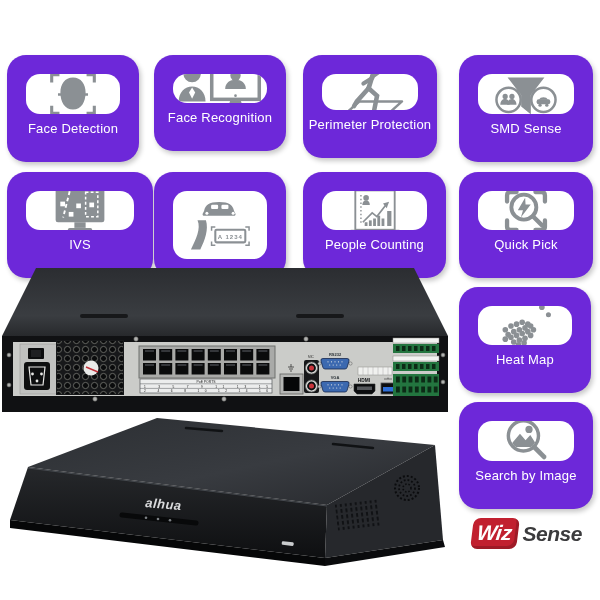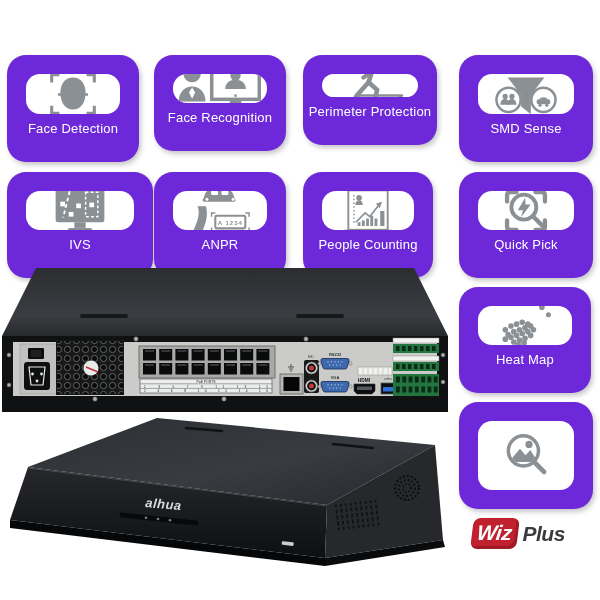--- a/index.html
+++ b/index.html
@@ -63,21 +63,21 @@
       <circle cx="57" cy="17" r="5" fill="#8b9094"></circle>
       <path fill="#8b9094" d="M47,30 c0,-6 4.5,-9 10,-9 s10,3 10,9 z"></path>
       <circle cx="57" cy="36.5" r="1.3" fill="#8b9094"></circle>
       <polygon points="52,41 62,41 65,50 49,50" fill="#8b9094"></polygon>
       <rect x="45" y="50" width="24" height="4" rx="1.5" fill="#8b9094"></rect>
     </svg>
   </div>
   <div class="card-label">Face Recognition</div>
 </div>
 
-<div class="card" style="left:303px;top:41px;width:134px;height:90px">
+<div class="card" style="left:303px;top:41px;width:134px;height:103px">
   <div class="card-body">
     <svg width="86" height="64" viewBox="0 0 76 68">
       <polygon points="6,62 27,44 72,44 52,62" fill="none" stroke="#8b9094" stroke-width="2.6" stroke-linejoin="round"></polygon>
       <circle cx="43" cy="9" r="4.8" fill="#8b9094"></circle>
       <g stroke="#8b9094" stroke-linecap="round" fill="none">
         <path d="M41,15.5 L36.5,30" stroke-width="5"></path>
         <path d="M40.5,17.5 L50,11" stroke-width="4.4"></path>
         <path d="M40.5,19 L31,25" stroke-width="4.4"></path>
         <path d="M36.5,30 L24,44 L21,49" stroke-width="4.8"></path>
         <path d="M36.5,30 L45.5,38 L42.5,53" stroke-width="4.8"></path>
@@ -136,24 +136,23 @@
       <rect x="34" y="37" width="32" height="13.5" rx="1.5" fill="#ffffff" stroke="#8b9094" stroke-width="2.2"></rect>
       <text x="50" y="46.8" font-size="6.5" font-weight="bold" fill="#8b9094" text-anchor="middle" letter-spacing="1">A 1234</text>
       <g stroke="#8b9094" stroke-width="1.6" fill="none">
         <path d="M30,38 v-4 h4"></path>
           <path d="M66,34 h4 v4"></path>
           <path d="M70,49.5 v4 h-4"></path>
           <path d="M34,53.5 h-4 v-4"></path>
       </g>
     </svg>
   </div>
-  <div class="card-label">ANPR</div>
-</div>
-
-<div class="card" style="left:303px;top:158px;width:130px;height:106px">
+</div>
+
+<div class="card" style="left:303px;top:158px;width:143px;height:106px">
   <div class="card-body">
     <svg width="88" height="60" viewBox="0 0 78 64">
       <rect x="13" y="5" width="52" height="5" fill="#8b9094"></rect>
       <rect x="13" y="52" width="52" height="5" fill="#8b9094"></rect>
       <rect x="18" y="10" width="42" height="42" fill="#ffffff" stroke="#8b9094" stroke-width="2"></rect>
       <line x1="24" y1="15" x2="24" y2="47" stroke="#8b9094" stroke-width="1.5" stroke-dasharray="1.5,2.5"></line>
       <circle cx="29.5" cy="18" r="3" fill="#8b9094"></circle>
       <path fill="#8b9094" d="M25.5,25.5 c0,-3 1.8,-4.6 4,-4.6 s4,1.6 4,4.6 z"></path>
       <rect x="28" y="44" width="3" height="4" fill="#8b9094"></rect>
       <rect x="32.5" y="42" width="3" height="6" fill="#8b9094"></rect>
@@ -226,20 +225,21 @@
           <clipPath id="sbiClip">
             <circle cx="33" cy="30" r="15.6"></circle>
           </clipPath>
         </defs>
       <circle cx="33" cy="30" r="17.5" fill="none" stroke="#8b9094" stroke-width="4"></circle>
       <circle cx="39.5" cy="22.5" r="4.2" fill="#8b9094"></circle>
       <path d="M16,43 L29,27.5 L35.5,35 L41,29 L50,43 Z" fill="#8b9094" clip-path="url(#sbiClip)"></path>
       <path d="M45.5,43 L57,54.5" stroke="#8b9094" stroke-width="5.5" stroke-linecap="round"></path>
     </svg>
   </div>
+  <div class="card-label">Search by Image</div>
 </div>
 
 <svg class="abs" style="left:0;top:264px" width="450" height="148" viewBox="0 0 450 148">
   <defs>
     <linearGradient id="rearTop" x1="0" y1="0" x2="0" y2="1">
       <stop offset="0" stop-color="#2b2d31"></stop>
         <stop offset="0.7" stop-color="#3a3d41"></stop>
         <stop offset="1" stop-color="#27292c"></stop>
     </linearGradient>
     <pattern id="hexp" width="9" height="9" patternUnits="userSpaceOnUse">
@@ -491,14 +491,14 @@
   <g fill="#7c8084">
     <circle cx="146" cy="107.8" r="1.3"></circle>
       <circle cx="158" cy="109" r="1.3"></circle>
       <circle cx="170" cy="110.3" r="1.3"></circle>
   </g>
   <rect x="282" y="131" width="12" height="3.6" rx="1.2" transform="rotate(7 282 131)" fill="#caccce"></rect>
 </svg>
 
 <div class="wizsense">
   <span class="wiz-badge">Wiz</span>
-  <span class="sense">Plus</span>
+  <span class="sense">Sense</span>
 </div>
 
 </body></html>

